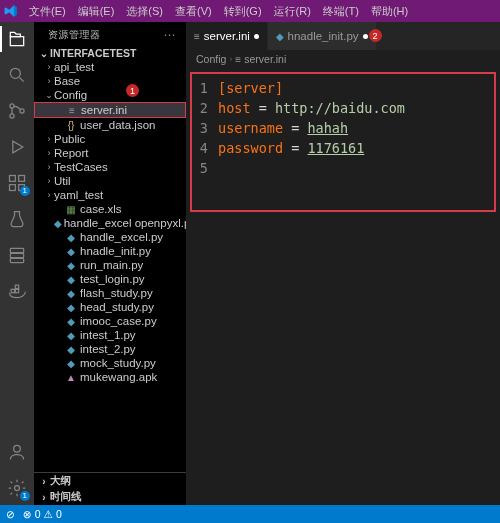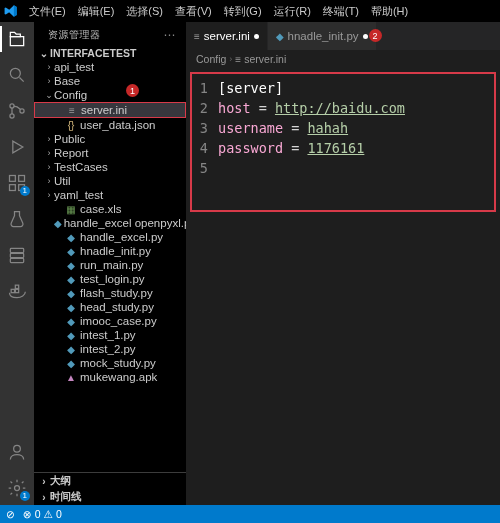--- a/index.html
+++ b/index.html
@@ -1,17 +1,17 @@
 <!DOCTYPE html>
 <html><head>
 <meta charset="utf-8">
 <style>
 * { margin: 0; padding: 0; box-sizing: border-box; }
 body { font-family: "Segoe UI", "Microsoft YaHei", sans-serif; background: #1e1e1e; color: #ccc; width: 500px; height: 523px; overflow: hidden; font-size: 12px; }
-.titlebar { height: 22px; background: #000000; display: flex; align-items: center; padding: 0 4px; font-size: 11px; color: #ccc; }
+.titlebar { height: 22px; background: #701a75; display: flex; align-items: center; padding: 0 4px; font-size: 11px; color: #ccc; }
 .titlebar .vs-icon { width: 14px; height: 14px; margin-right: 6px; }
 .menu-items { display: flex; gap: 2px; }
 .menu-item { padding: 1px 5px; cursor: pointer; }
 .title-center { flex: 1; text-align: right; padding-right: 6px; color: #999; font-size: 11px; }
 .main { display: flex; height: calc(100% - 22px - 18px); }
 .activity-bar { width: 34px; background: #333333; display: flex; flex-direction: column; align-items: center; padding-top: 6px; gap: 14px; }
 .activity-icon { width: 22px; height: 22px; display: flex; align-items: center; justify-content: center; color: #858585; cursor: pointer; position: relative; }
 .activity-icon.active { color: #fff; }
 .activity-icon.active::before { content: ""; position: absolute; left: -6px; top: -2px; bottom: -2px; width: 2px; background: #fff; }
 .activity-bottom { margin-top: auto; margin-bottom: 6px; display: flex; flex-direction: column; gap: 14px; align-items: center;}
@@ -41,25 +41,25 @@
 .tab.active { background: #1e1e1e; color: #fff; }
 .tab .dot { width: 5px; height: 5px; border-radius: 50%; background: #fff; }
 .tab-icon { font-size: 10px; }
 .breadcrumb { height: 18px; font-size: 10.5px; color: #999; padding: 0 10px; display: flex; align-items: center; gap: 3px; }
 .bc-sep { color: #666; font-size: 9px;}
 .editor-content { flex: 1; position: relative; padding: 4px; }
 .editor-inner { border: 2px solid #d73a49; height: 140px; display: flex; font-family: "Consolas", monospace; font-size: 13.5px; padding: 4px 0; }
 .gutter { width: 26px; text-align: right; color: #858585; padding-right: 10px; user-select: none; }
 .gutter div, .code div { height: 20px; line-height: 20px; }
 .code { flex: 1; }
-.tok-sec { color: #ffffff; }
-.tok-key { color: #f9a8d4; }
+.tok-sec { color: #f97316; }
+.tok-key { color: #f97316; }
 .tok-eq { color: #d4d4d4; }
 .tok-val { color: #b5cea8; text-decoration: underline; }
-.tok-url { color: #b5cea8; text-decoration: underline; }
+.tok-url { color: #b5cea8; }
 .cursor { border-right: 1px solid #aeafad; animation: blink 1s step-end infinite; }
 @keyframes blink { 50% { border-color: transparent; } }
 .statusbar { height: 18px; background: #007acc; display: flex; align-items: center; font-size: 10.5px; color: #fff; padding: 0 6px; gap: 8px; }
 .status-item { display: flex; align-items: center; gap: 3px; cursor: pointer; }
 svg { display: block; }
 </style>
 </head>
 <body>
 
 <div class="titlebar">

